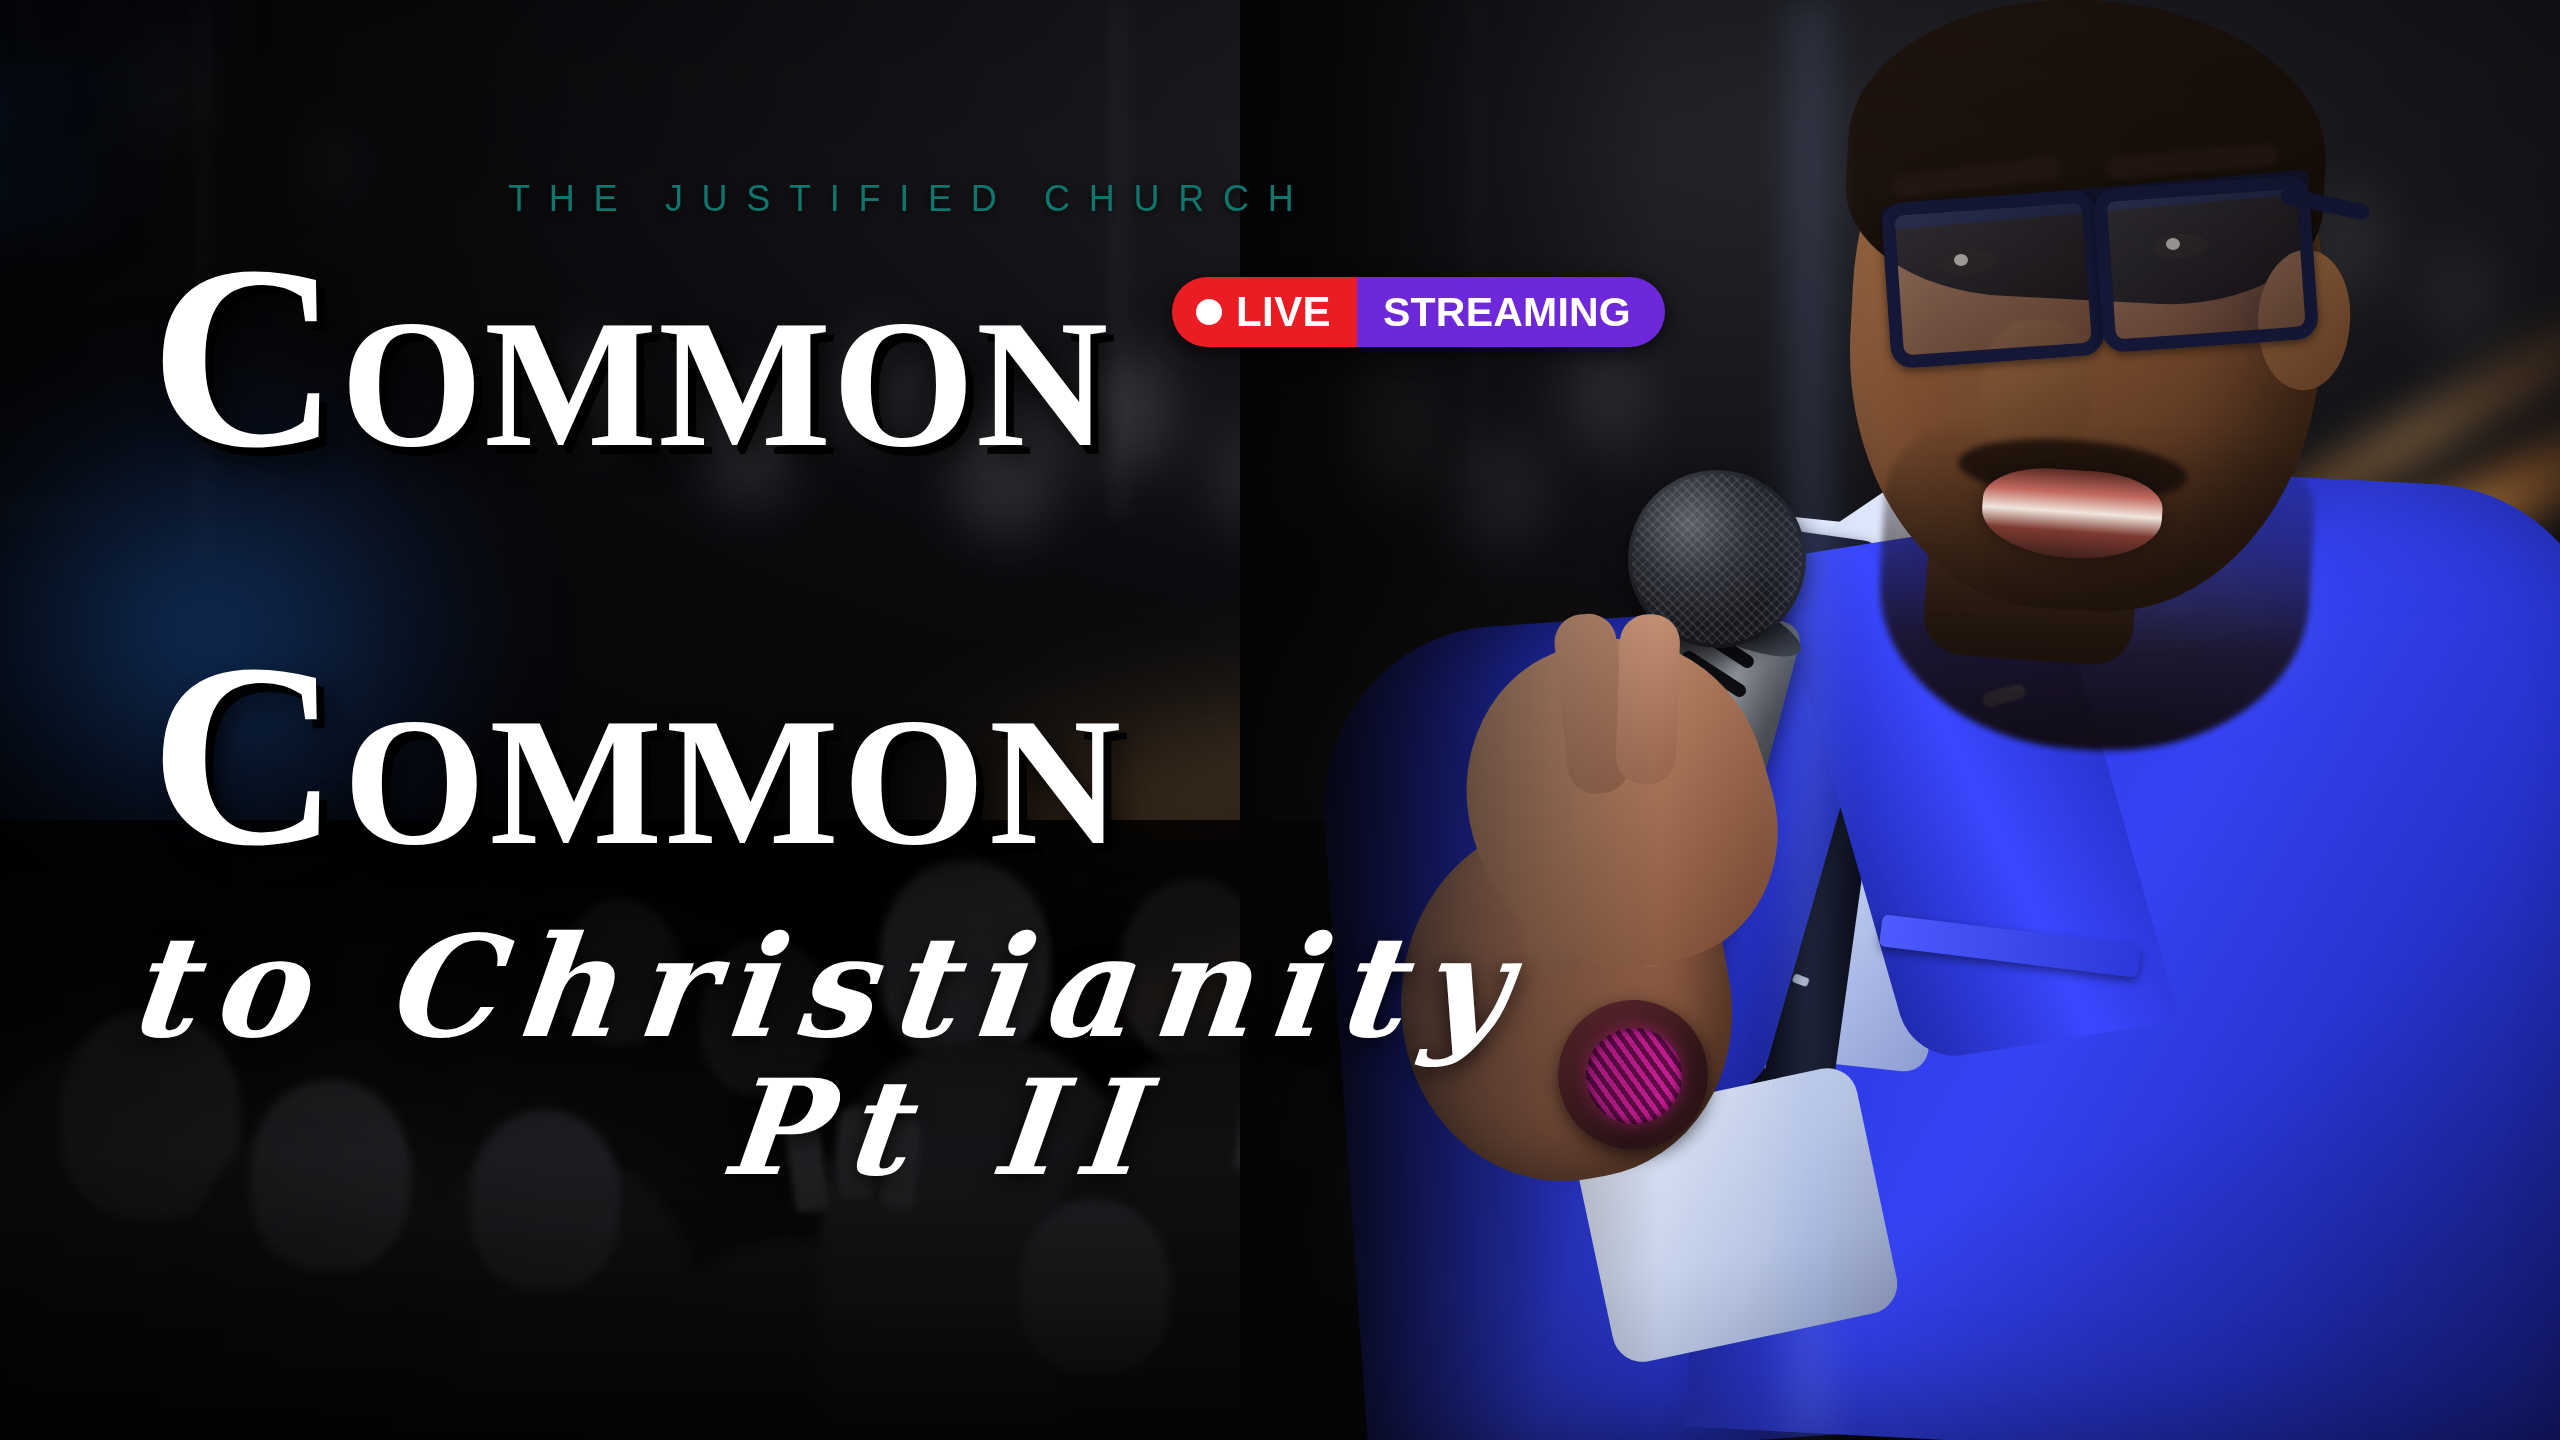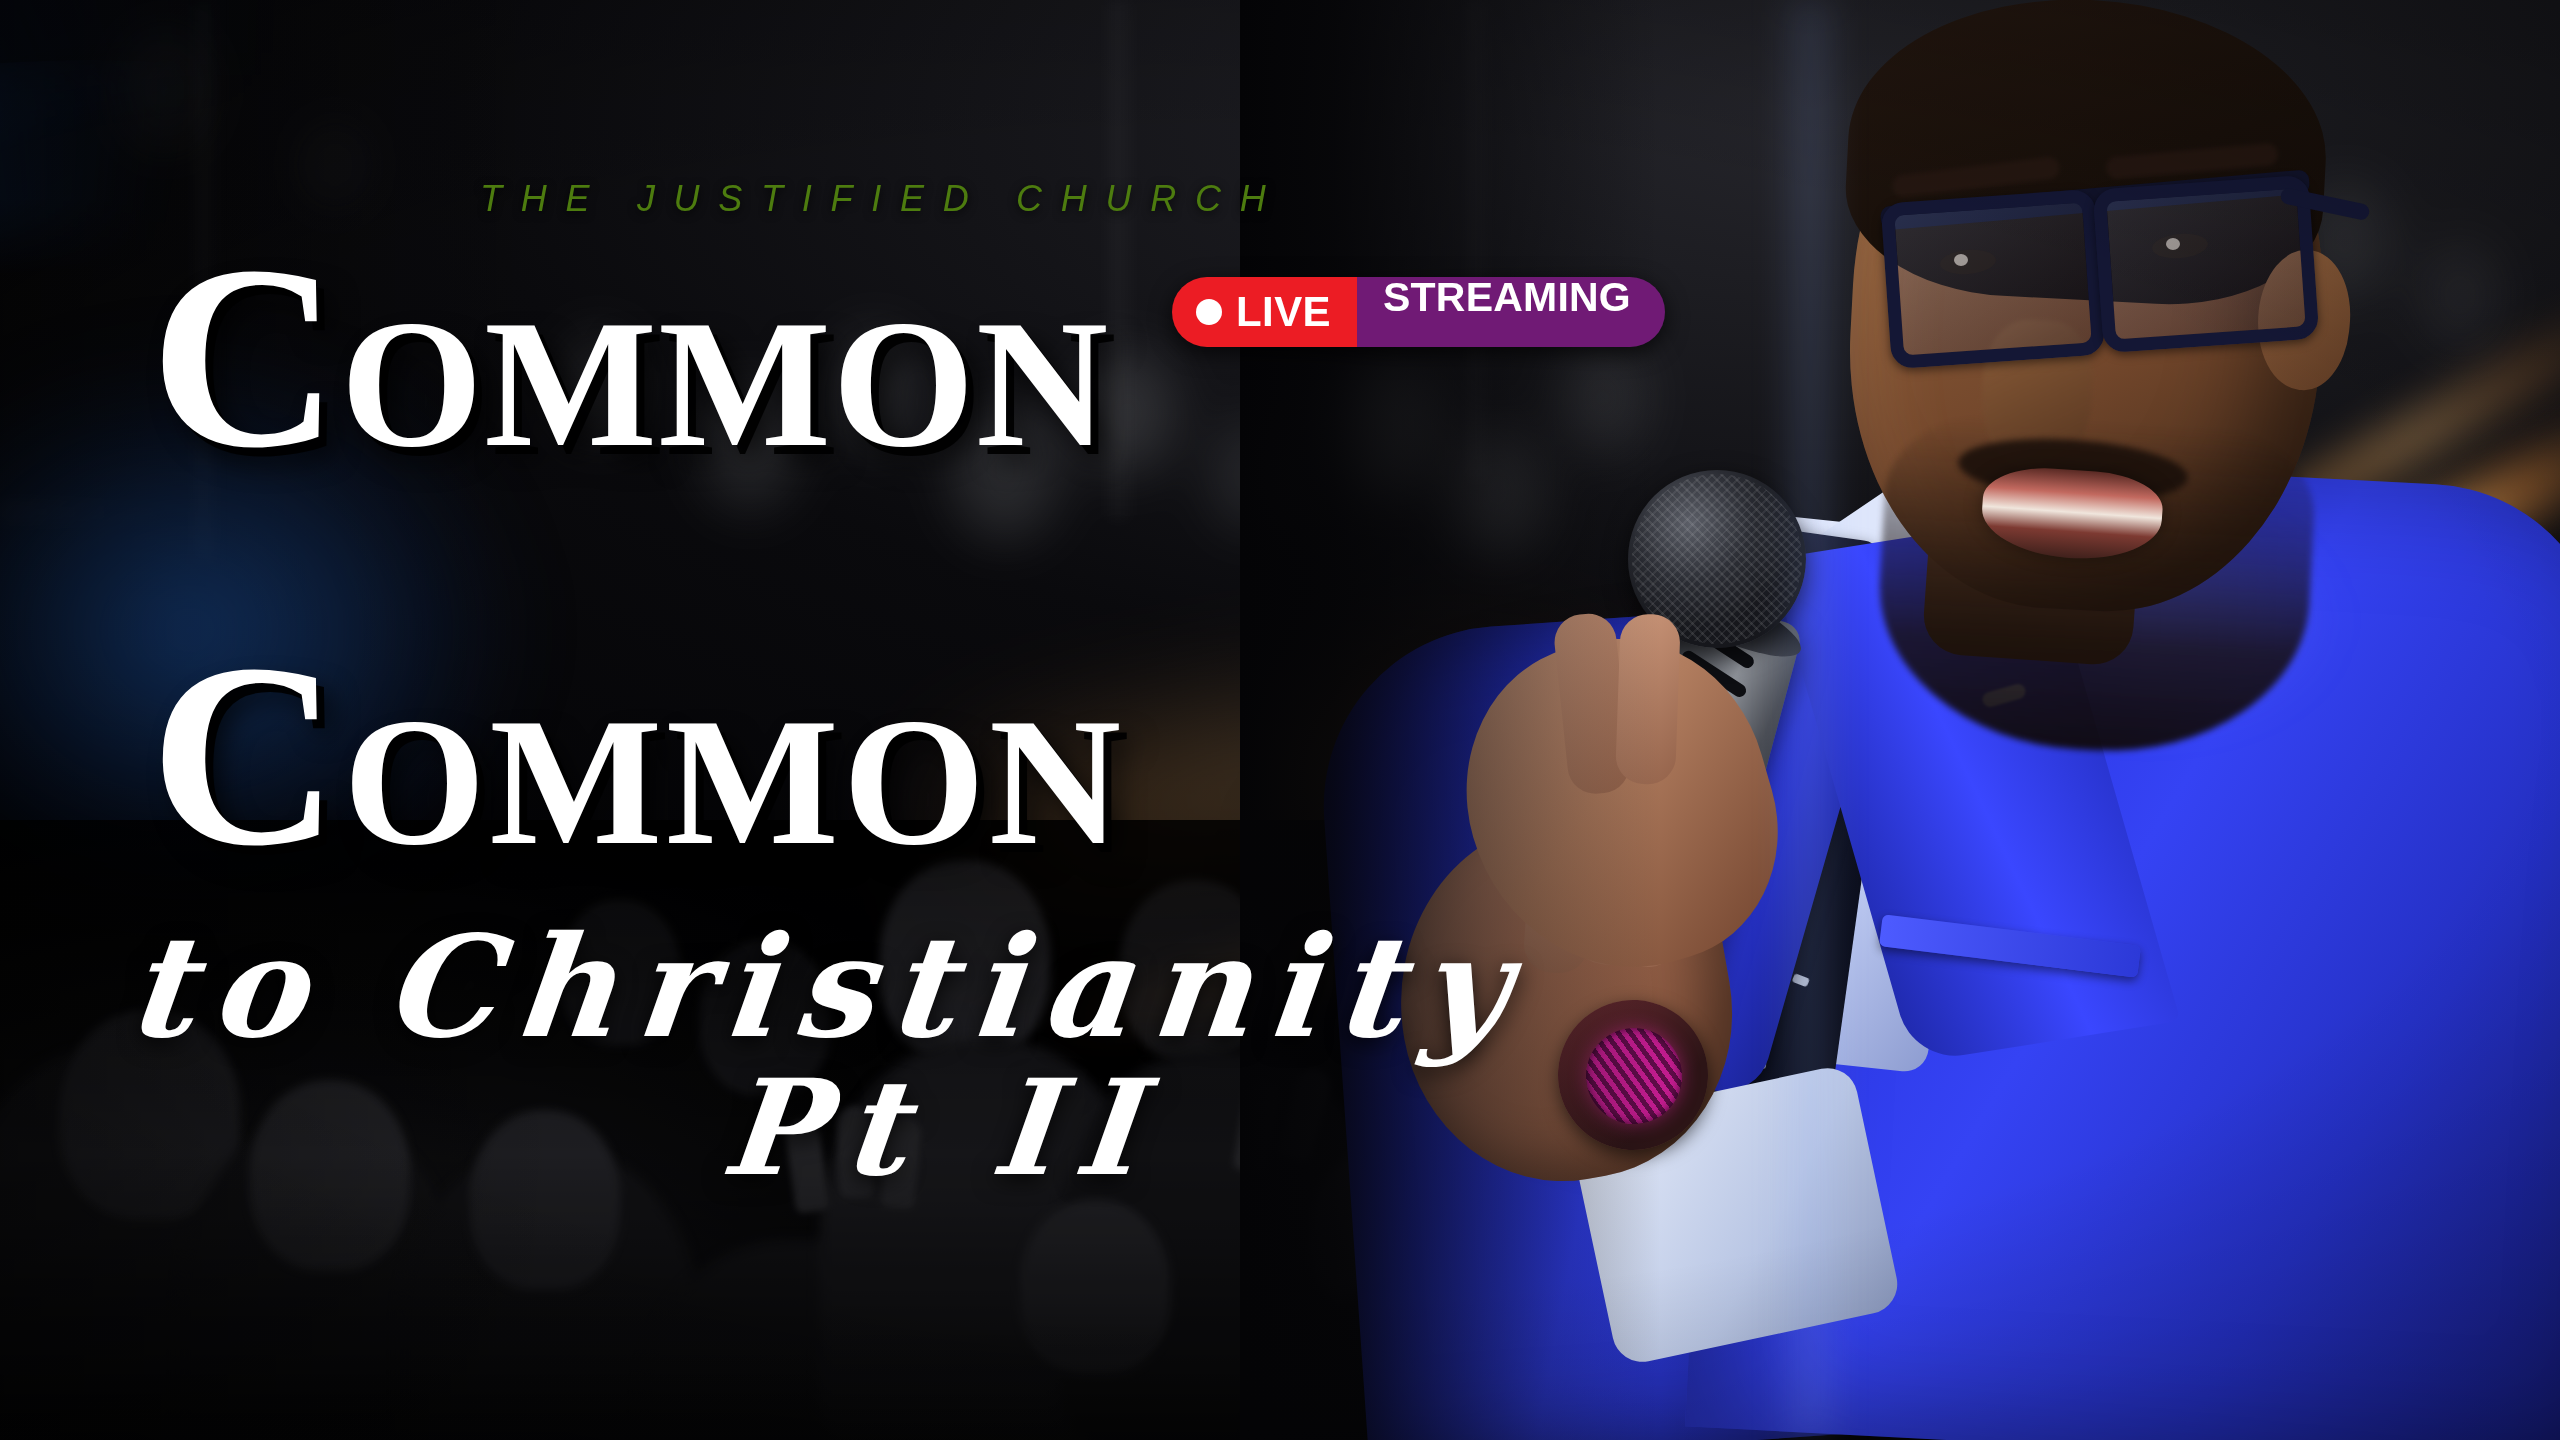--- a/index.html
+++ b/index.html
@@ -278,27 +278,26 @@
   .rim{
     position:absolute;left:540px;top:0;width:60px;height:1440px;
     background:linear-gradient(90deg, rgba(120,150,255,0), rgba(150,180,255,.22), rgba(120,150,255,0));
     filter:blur(18px);
   }
 
   
   .content{position:absolute;inset:0;z-index:60;}
 
   .kicker{
-    position:absolute;left:480px;top:178px;
+    position:absolute;left:508px;top:178px;
     font-family:"Liberation Sans",sans-serif;
     font-size:36px;font-weight:300;letter-spacing:.52em;
-    color:#4d7c0f;text-transform:uppercase;
+    color:#0f766e;text-transform:uppercase;
     text-shadow:0 2px 10px rgba(0,0,0,.85);
     white-space:nowrap;
-    font-style:italic;
   }
 
   .title-line{
     position:absolute;left:150px;
     font-family:"Liberation Serif","DejaVu Serif",serif;
     font-weight:700;color:#ffffff;
     font-variant:small-caps;
     letter-spacing:.005em;
     line-height:.82;
     white-space:nowrap;
@@ -332,21 +331,21 @@
   .badge-live{
     display:flex;align-items:center;gap:14px;
     background:#EC1C24;padding:0 26px 0 24px;
   }
   .live-dot{width:26px;height:26px;border-radius:50%;background:#fff;flex:0 0 auto;}
   .badge-live-label{
     color:#fff;font-family:"Liberation Sans",sans-serif;font-weight:700;
     font-size:42px;letter-spacing:.01em;line-height:1;
   }
   .badge-stream{
-    display:flex;background:#701a75;padding:0 34px 0 26px;
+    display:flex;align-items:center;background:#6d28d9;padding:0 34px 0 26px;
   }
   .badge-stream-label{
     color:#fff;font-family:"Liberation Sans",sans-serif;font-weight:700;
     font-size:41px;letter-spacing:.005em;line-height:1;
   }
 </style>
 </head>
 <body>
 
 <div id="poster">

